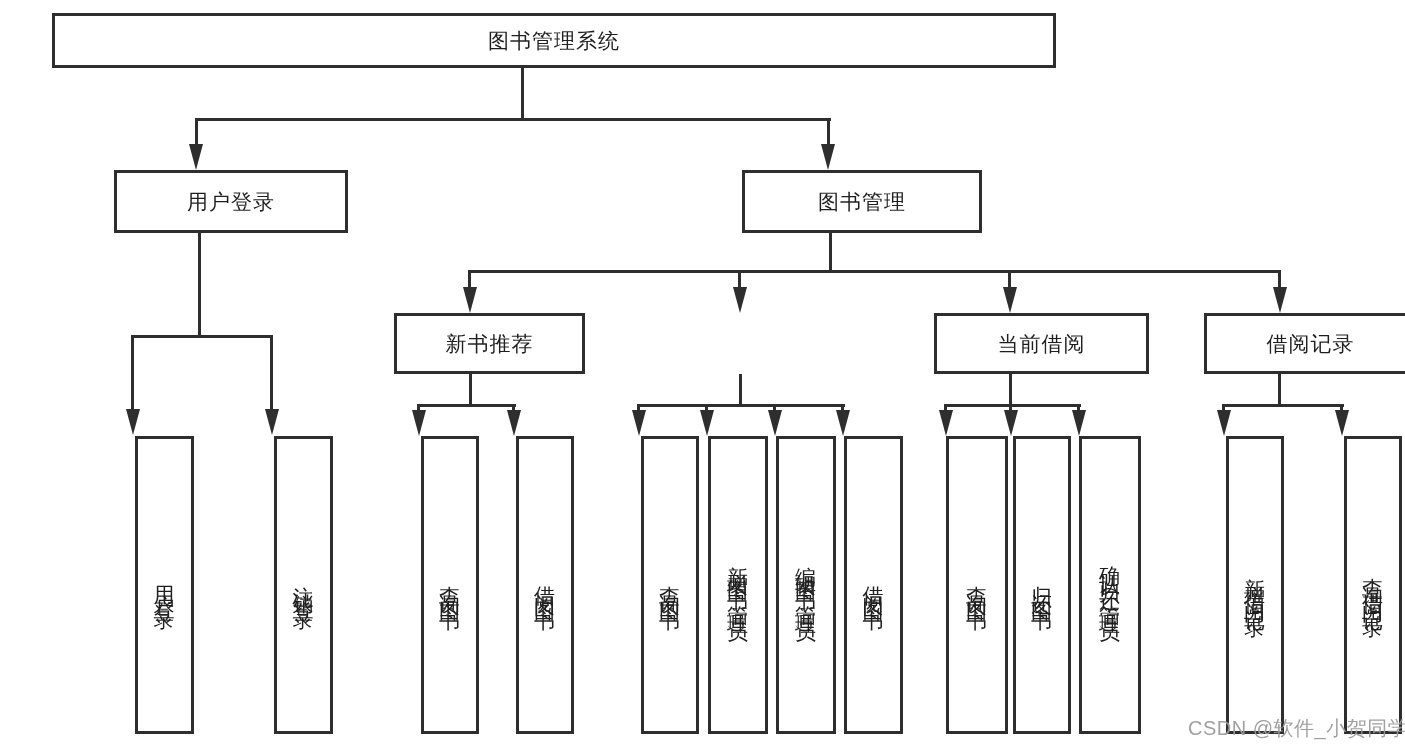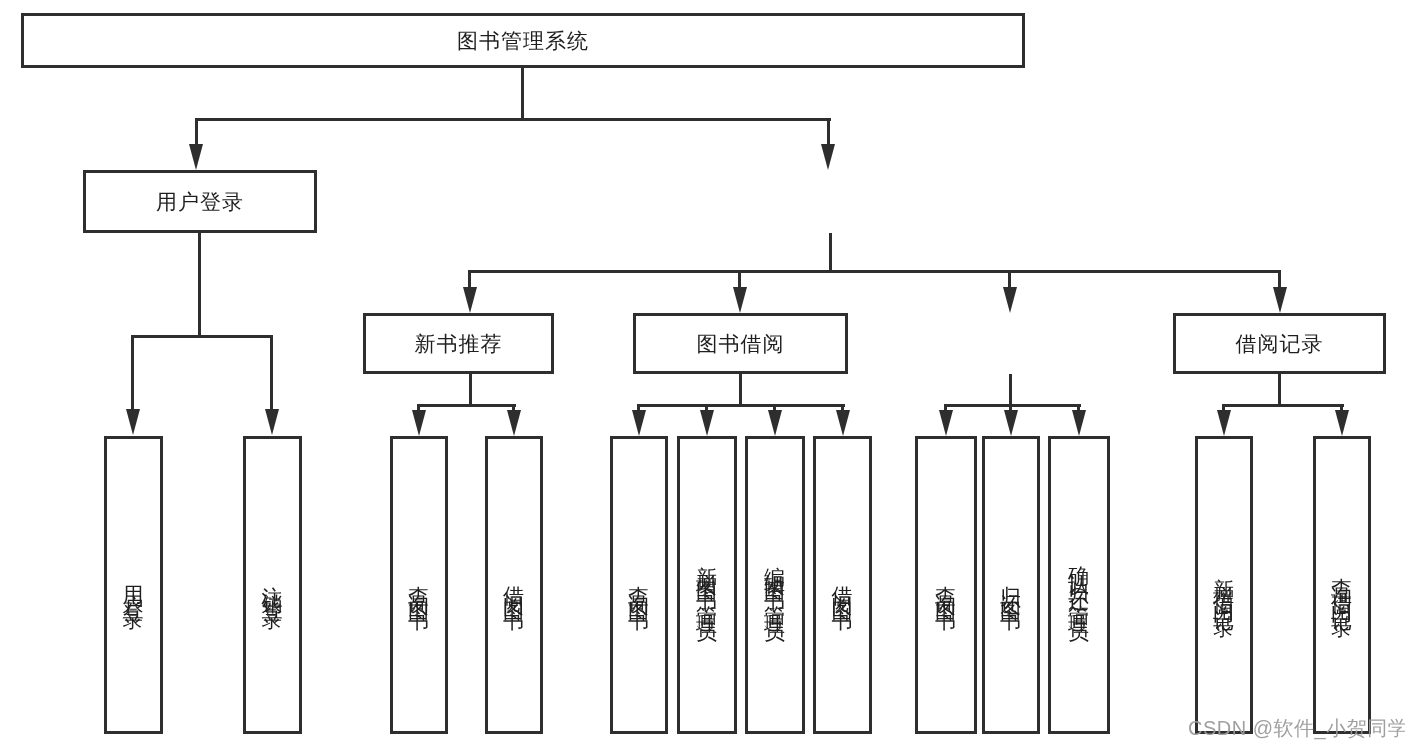--- a/index.html
+++ b/index.html
@@ -2,21 +2,21 @@
 <html><head>
 <meta charset="utf-8">
 <style>
   html,body{margin:0;padding:0;background:#ffffff;}
   .canvas{
     position:relative;width:1405px;height:747px;background:#ffffff;
     font-family:"Liberation Sans","DejaVu Sans",sans-serif;overflow:hidden;
   }
   .box{
     position:absolute;box-sizing:border-box;border:3px solid #2e2e2e;background:#ffffff;
-    display:flex;align-items:center;justify-content:center;color:#1f1f1f;z-index:2;
+    display:flex;align-items:center;justify-content:center;color:#1f1f1f;z-index:2;margin-left:31px;
   }
   .hbox{font-size:21px;letter-spacing:1px;}
   .vbox{
     writing-mode:vertical-lr;text-orientation:mixed;
     font-size:21px;letter-spacing:8px;line-height:1;
   }
   .vline{position:absolute;width:3px;background:#2e2e2e;z-index:1;}
   .hline{position:absolute;height:3px;background:#2e2e2e;z-index:1;}
   .arrow{
     position:absolute;width:0;height:0;z-index:1;
@@ -36,41 +36,42 @@
   <div class="box hbox" style="left:21px;top:13px;width:1004px;height:55px">图书管理系统</div>
 
   <div class="vline" style="left:521px;top:68px;height:52px"></div>
   <div class="hline" style="left:195px;top:118px;width:636px"></div>
   <div class="vline" style="left:195px;top:118px;height:30px"></div>
   <div class="arrow" style="left:189px;top:144px"></div>
   <div class="vline" style="left:827px;top:118px;height:30px"></div>
   <div class="arrow" style="left:821px;top:144px"></div>
 
   <div class="box hbox" style="left:83px;top:170px;width:234px;height:63px">用户登录</div>
+  <div class="box hbox" style="left:711px;top:170px;width:240px;height:63px">图书管理</div>
 
   <div class="vline" style="left:198px;top:233px;height:104px"></div>
   <div class="hline" style="left:131px;top:335px;width:142px"></div>
   <div class="vline" style="left:131px;top:335px;height:77px"></div>
   <div class="arrow" style="left:126px;top:409px"></div>
   <div class="vline" style="left:270px;top:335px;height:77px"></div>
   <div class="arrow" style="left:265px;top:409px"></div>
 
   <div class="vline" style="left:829px;top:233px;height:40px"></div>
   <div class="hline" style="left:468px;top:270px;width:813px"></div>
   <div class="vline" style="left:468px;top:270px;height:19px"></div>
   <div class="arrow" style="left:463px;top:287px"></div>
   <div class="vline" style="left:738px;top:270px;height:19px"></div>
   <div class="arrow" style="left:733px;top:287px"></div>
   <div class="vline" style="left:1008px;top:270px;height:19px"></div>
   <div class="arrow" style="left:1003px;top:287px"></div>
   <div class="vline" style="left:1278px;top:270px;height:19px"></div>
   <div class="arrow" style="left:1273px;top:287px"></div>
 
   <div class="box hbox" style="left:363px;top:313px;width:191px;height:61px">新书推荐</div>
-  <div class="box hbox" style="left:633px;top:313px;width:215px;height:61px">图书借阅</div>
+  <div class="box hbox" style="left:903px;top:313px;width:215px;height:61px">当前借阅</div>
   <div class="box hbox" style="left:1173px;top:313px;width:213px;height:61px">借阅记录</div>
 
   <div class="vline" style="left:469px;top:374px;height:33px"></div>
   <div class="hline" style="left:417px;top:404px;width:99px"></div>
   <div class="vline" style="left:417px;top:404px;height:10px"></div>
   <div class="arrow" style="left:412px;top:410px"></div>
   <div class="vline" style="left:512px;top:404px;height:10px"></div>
   <div class="arrow" style="left:507px;top:410px"></div>
 
   <div class="vline" style="left:739px;top:374px;height:33px"></div>

